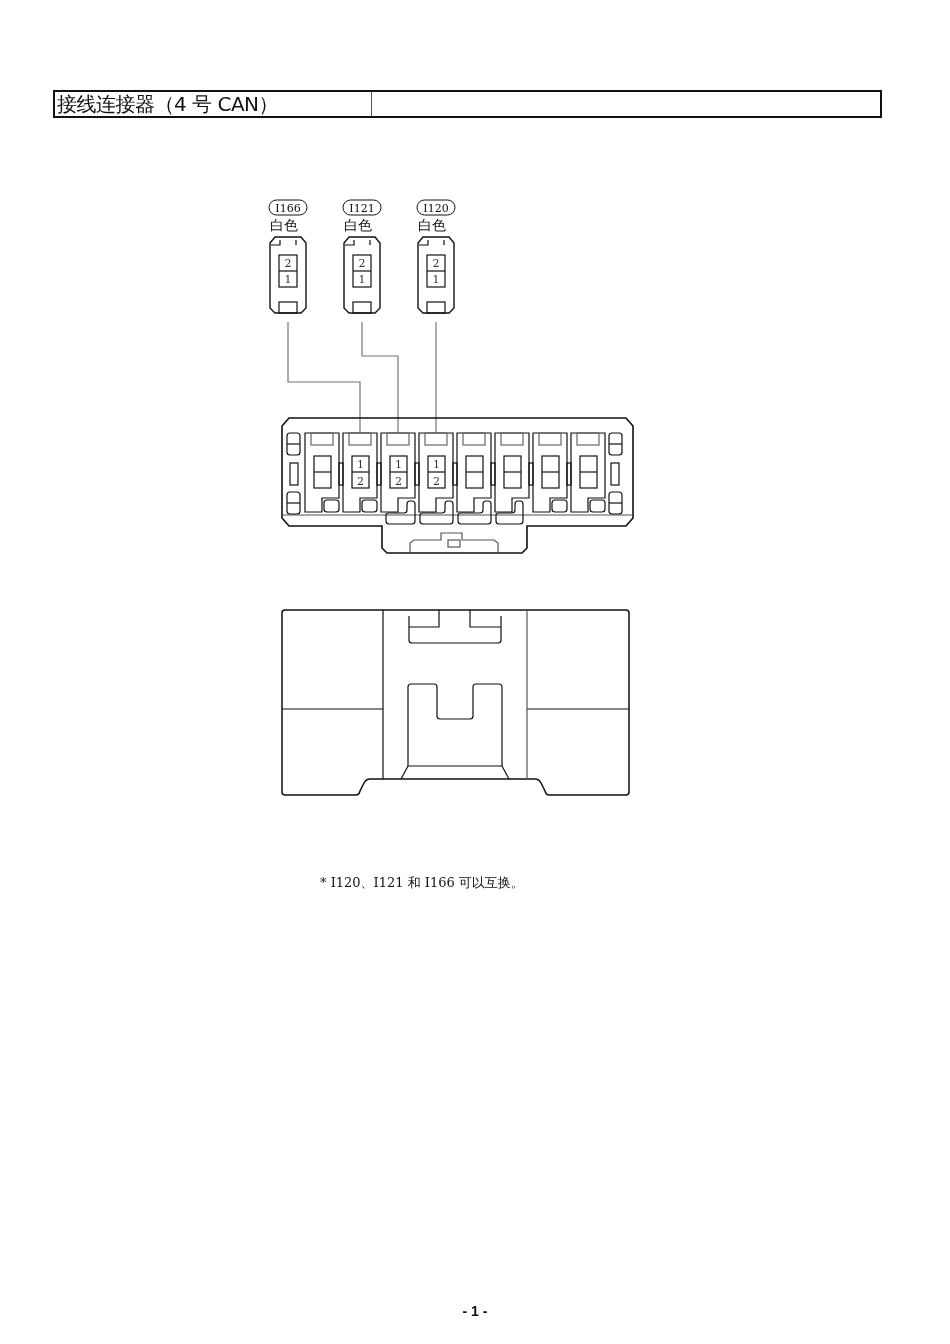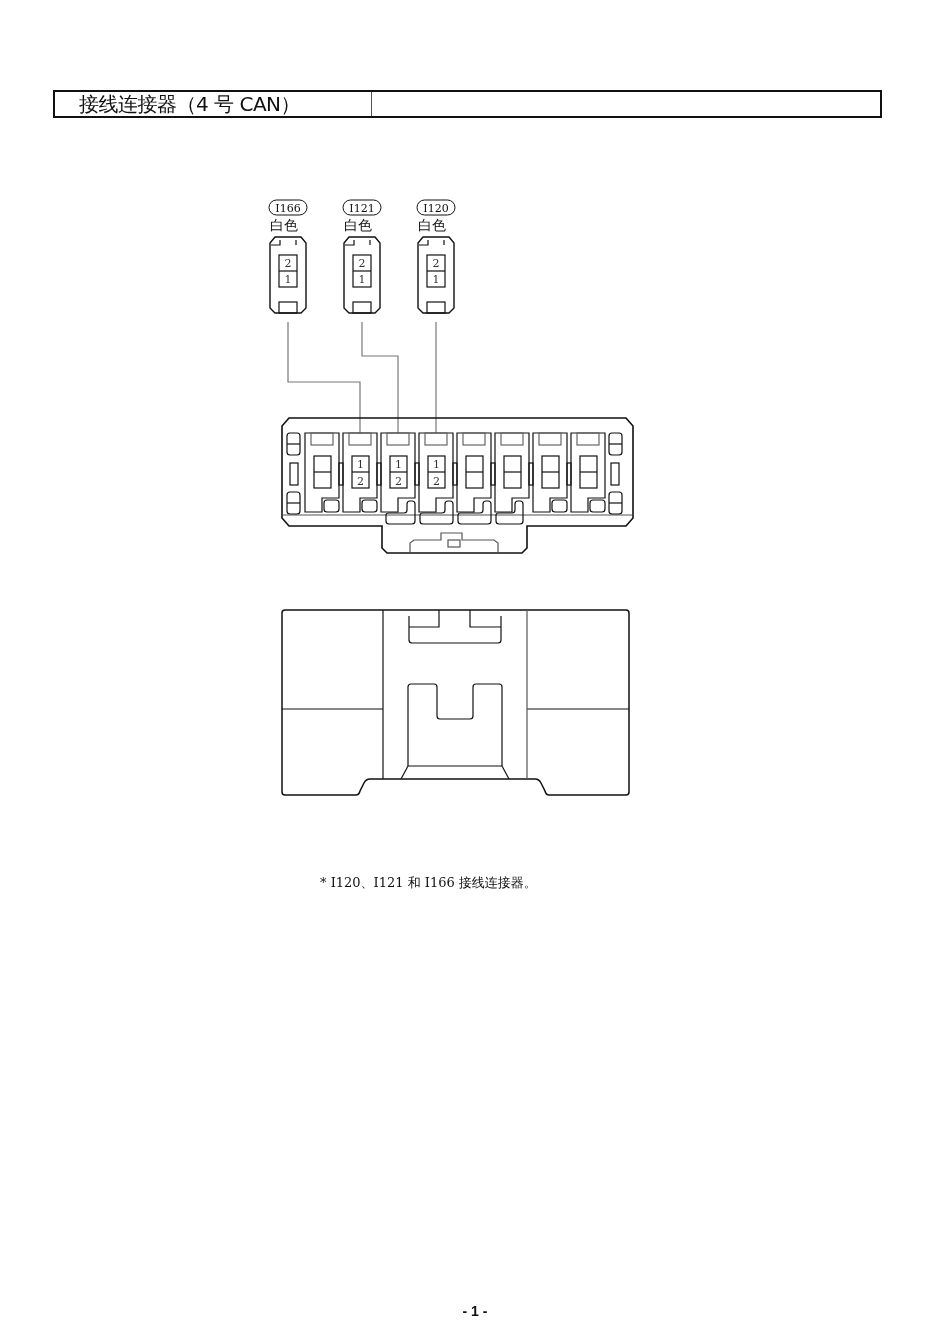--- a/index.html
+++ b/index.html
@@ -1,18 +1,18 @@
 <!DOCTYPE html>
 <html><head>
 <meta charset="utf-8">
 <style>
   html, body { margin:0; padding:0; background:#ffffff; }
   body { width:950px; height:1344px; position:relative; overflow:hidden; font-family:"DejaVu Serif", serif; color:#111; }
   .header-table { position:absolute; left:53px; top:90px; width:829px; height:28px; border:2px solid #111; box-sizing:border-box; display:flex; }
-  .header-cell { height:100%; display:flex; align-items:center; padding-left:24px; font-size:20px; font-family:"DejaVu Sans", sans-serif; letter-spacing:-0.5px; box-sizing:border-box; }
+  .header-cell { height:100%; display:flex; align-items:center; padding-left:2px; font-size:20px; font-family:"DejaVu Sans", sans-serif; letter-spacing:-0.5px; box-sizing:border-box; }
   .header-cell.left { width:317px; border-right:1px solid #555; }
   .header-cell.right { flex:1; }
   svg.diagram { position:absolute; left:0; top:0; }
   .note { position:absolute; left:320px; top:874px; font-size:13px; font-family:"DejaVu Serif", serif; }
   .page-num { position:absolute; left:0; width:950px; top:1303px; text-align:center; font-size:14px; font-weight:bold; font-family:"Liberation Sans", sans-serif; }
   .svgtext { font-family:"DejaVu Serif", serif; }
 </style>
 </head>
 <body>
 
@@ -168,14 +168,14 @@
     <path d="M409 616 V640 Q409 643 412 643 H498 Q501 643 501 640 V616"></path>
     <path d="M409 627 H439 V610 M501 627 H470 V610"></path>
 
     <path d="M408 766 V687 Q408 684 411 684 H434 Q437 684 437 687 V716 Q437 719 440 719 H470 Q473 719 473 716 V687 Q473 684 476 684 H499 Q502 684 502 687 V766"></path>
     <line x1="408" y1="766" x2="502" y2="766"></line>
     <line x1="408" y1="766" x2="401" y2="779"></line>
     <line x1="502" y1="766" x2="509" y2="779"></line>
   </g>
 </svg>
 
-<div class="note">* I120、I121 和 I166 接线连接器。</div>
+<div class="note">* I120、I121 和 I166 可以互换。</div>
 <div class="page-num">- 1 -</div>
 
 </body></html>

